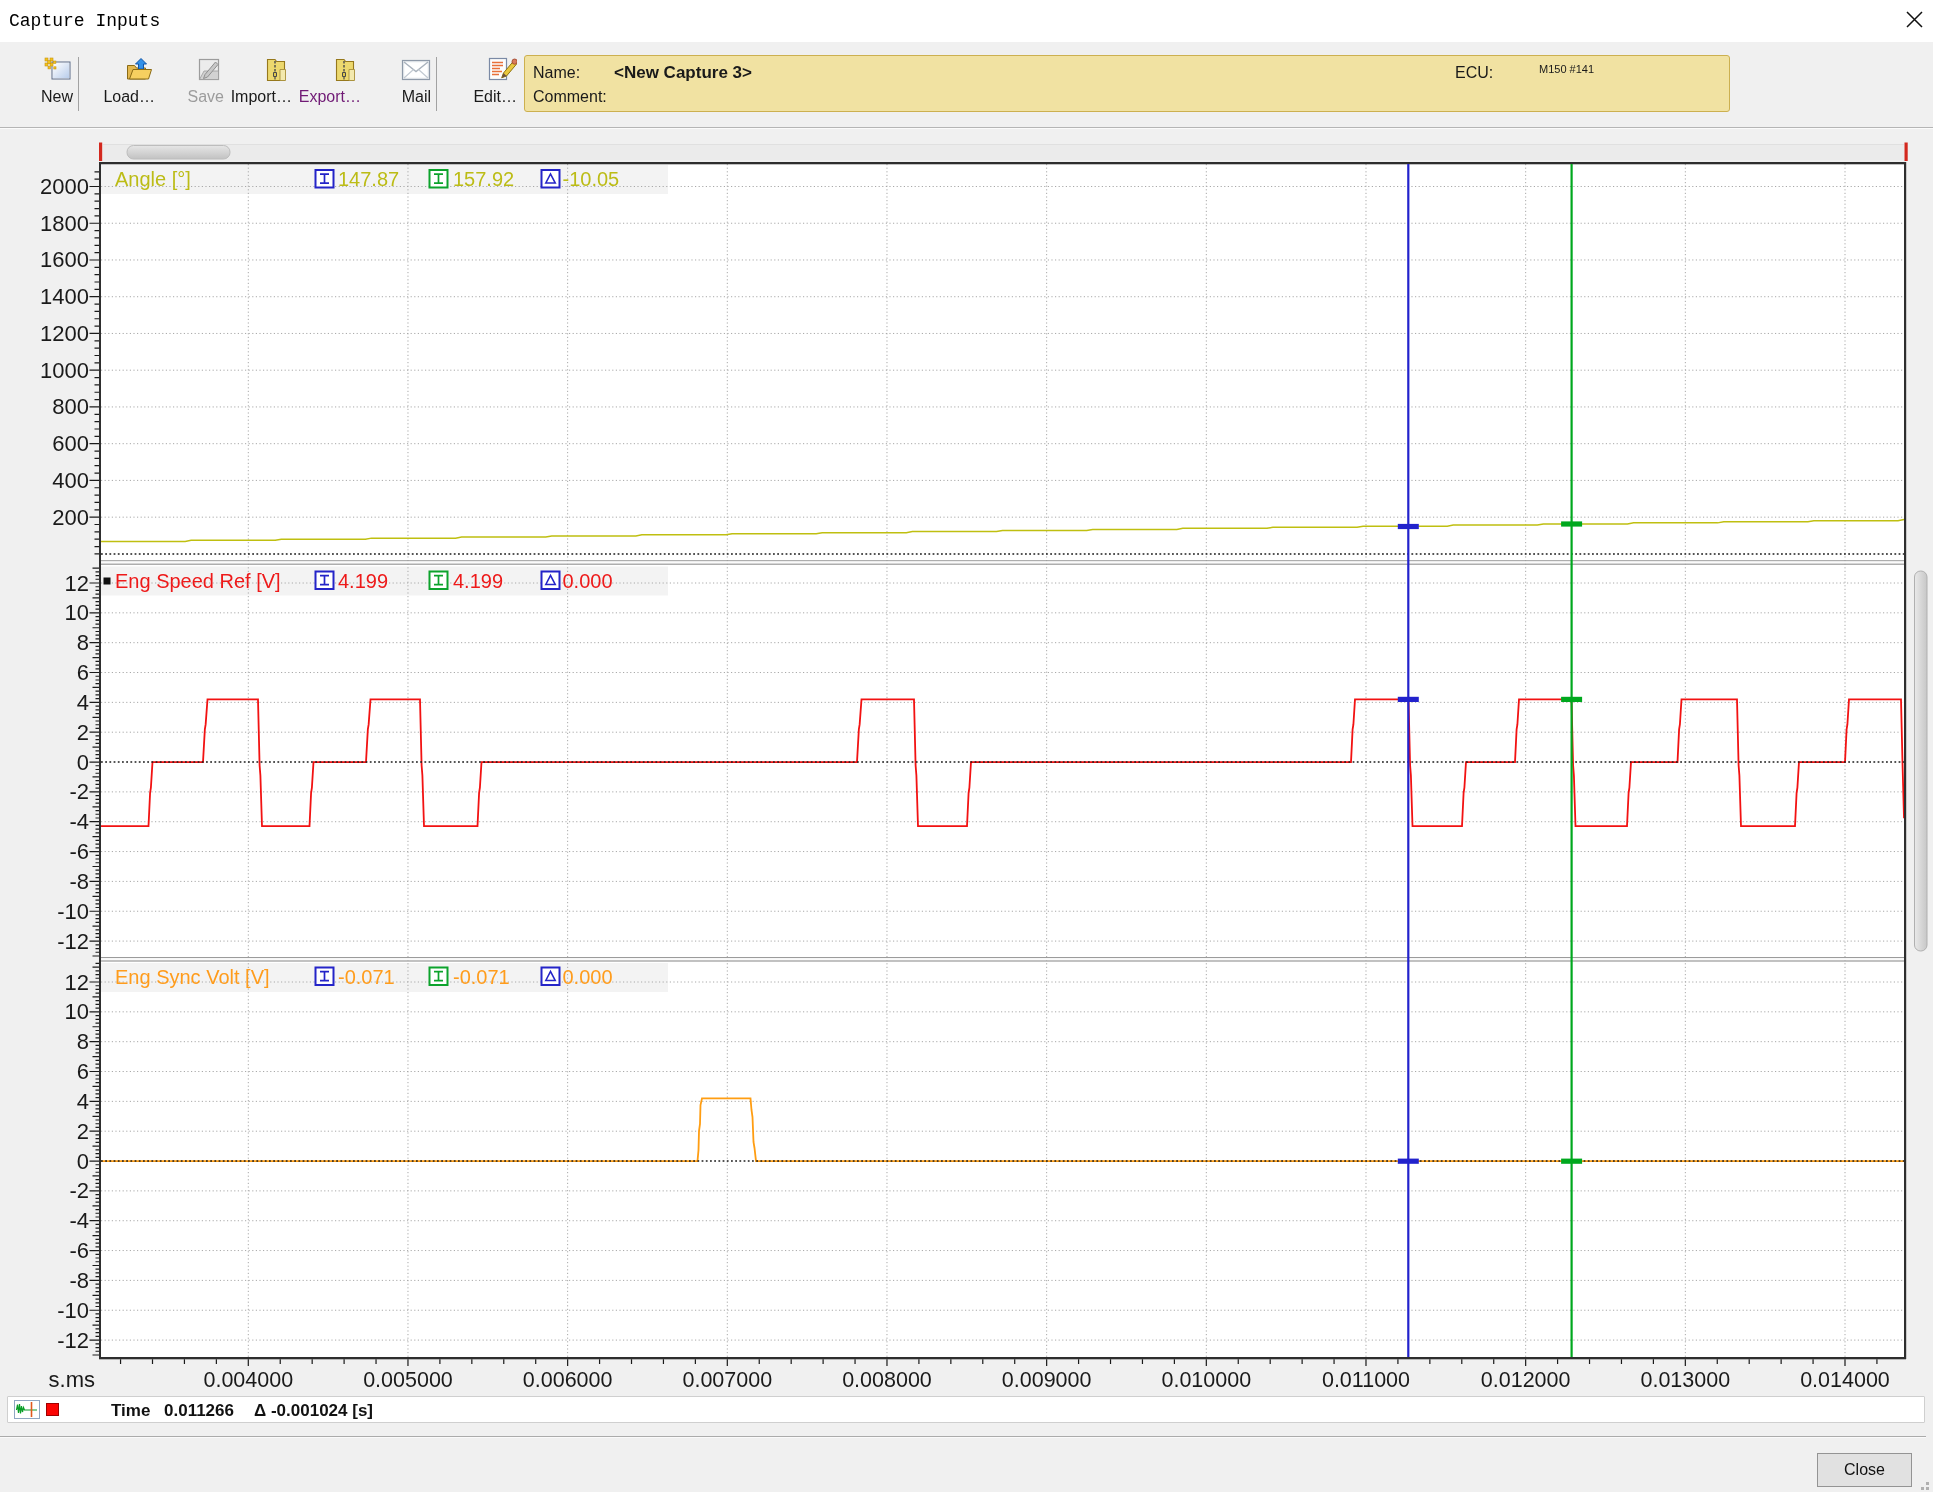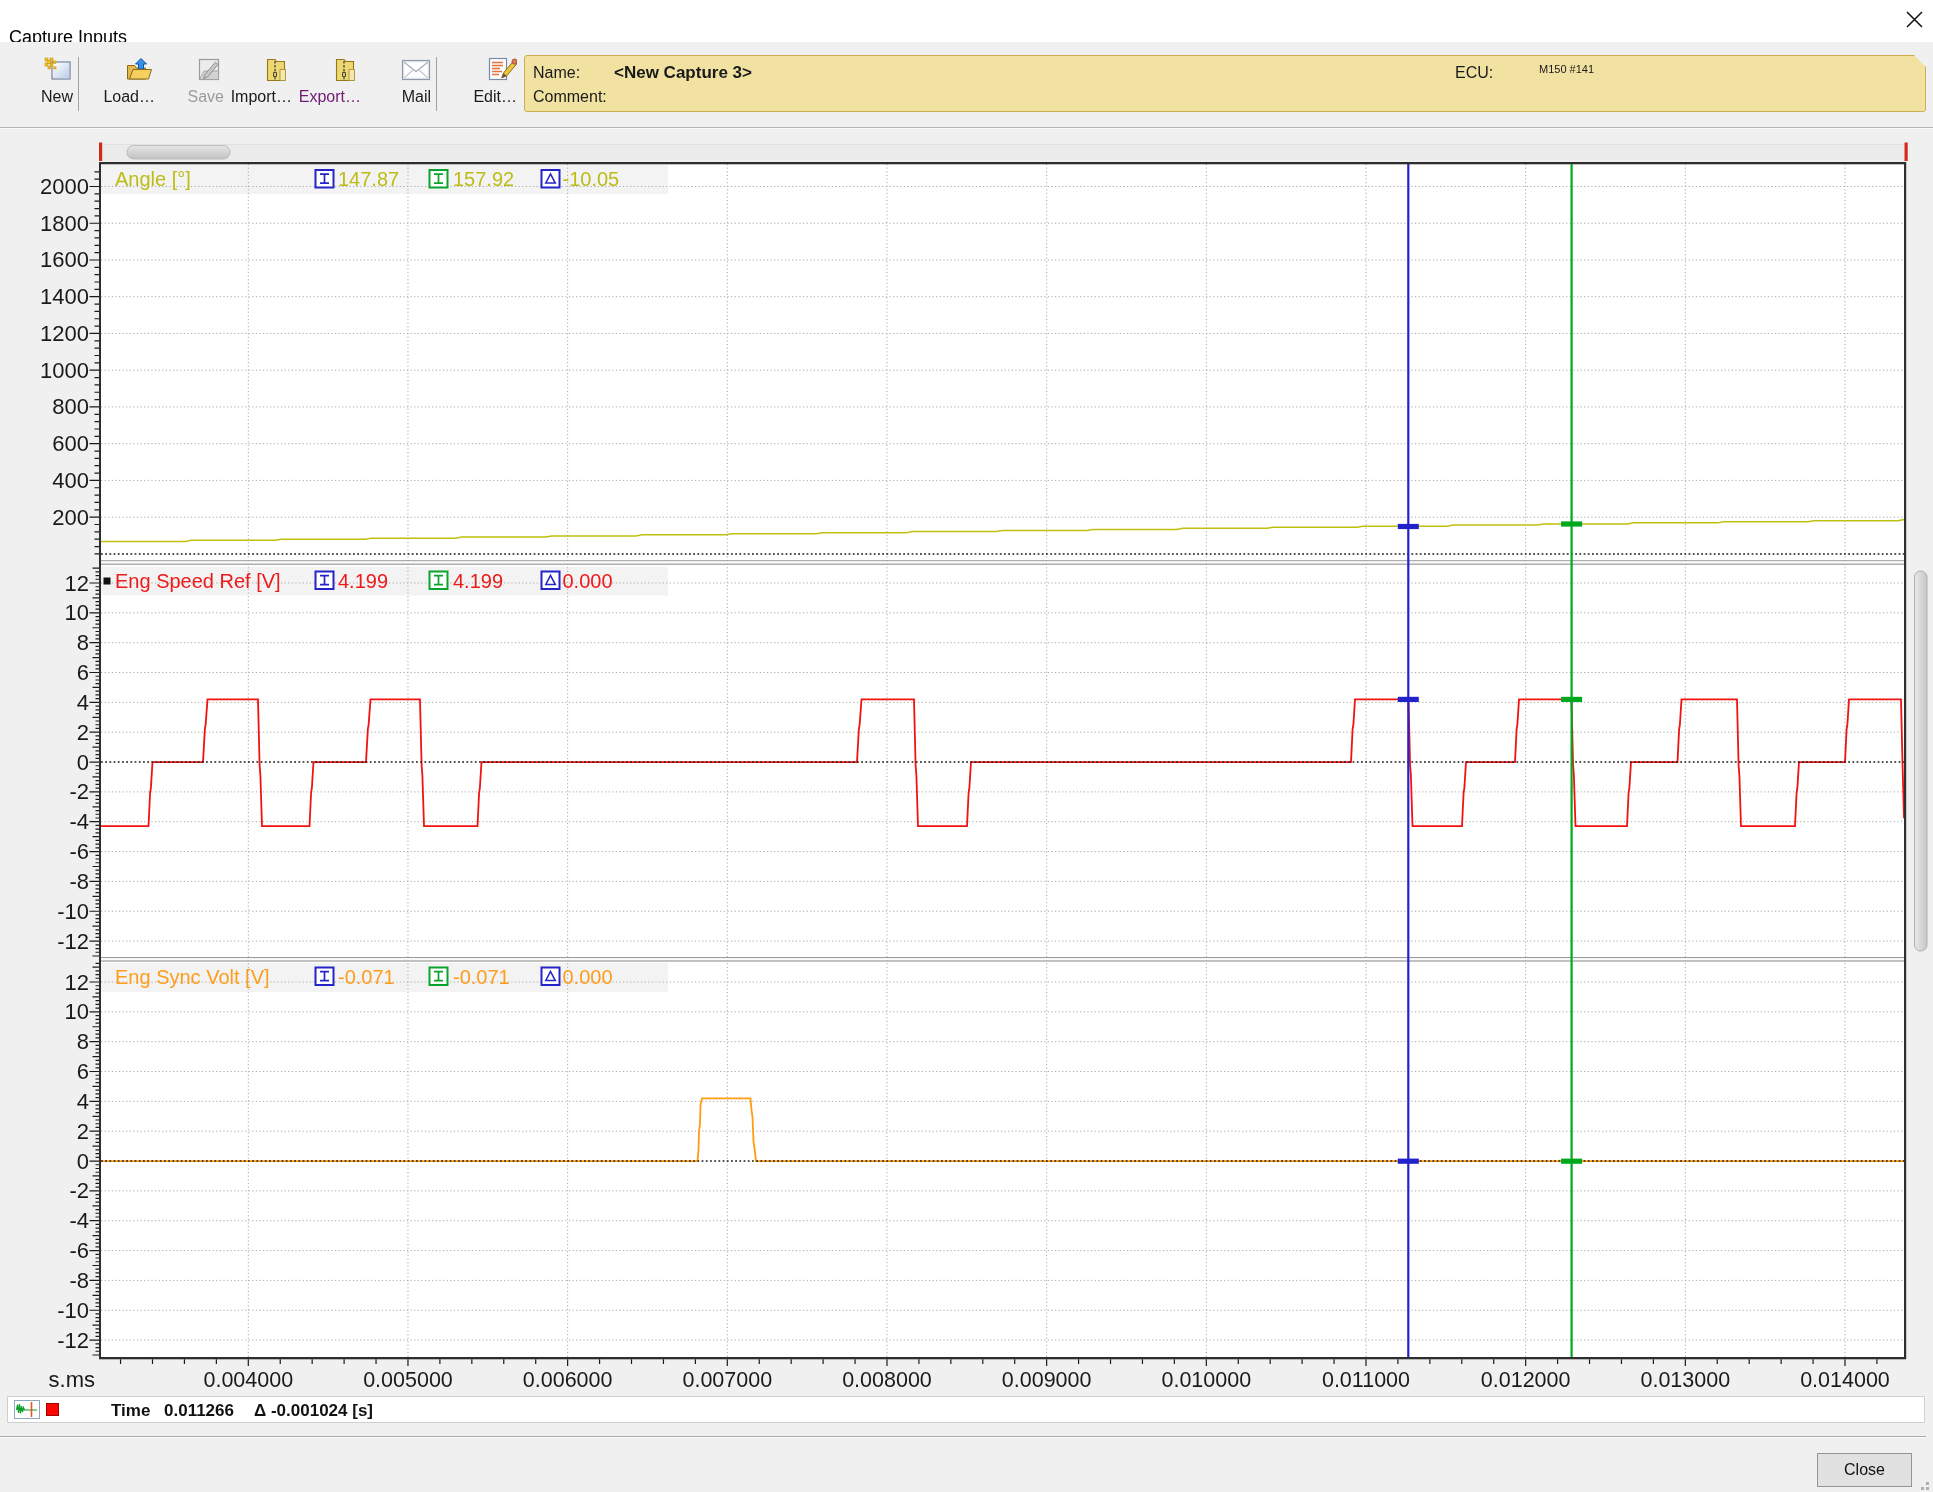--- a/index.html
+++ b/index.html
@@ -1,25 +1,25 @@
 <!DOCTYPE html>
 <html><head><meta charset="utf-8"><style>
 * { margin:0; padding:0; box-sizing:border-box; }
 body { width:1933px; height:1492px; background:#f0f0f0; font-family:"Liberation Sans",sans-serif; overflow:hidden; }
 #page { position:relative; width:1933px; height:1492px; }
 #titlebar { position:absolute; left:0; top:0; width:1933px; height:42px; background:#ffffff; }
-#titlebar .t { position:absolute; left:9px; top:27px; font-size:18px; color:#000; }
+#titlebar .t { position:absolute; left:9px; top:11px; font-size:18px; color:#000;font-family:Liberation Mono, monospace; }
 #closex { position:absolute; right:10px; top:11px; width:17px; height:17px; }
 #tbar { position:absolute; left:0; top:42px; width:1933px; height:86px; background:#f0f0f0; }
 .tb { position:absolute; top:14px; width:68px; text-align:right; }
 .tbi { height:30px; }
 .tbl { font-size:16px; margin-top:2px; }
 .sep { position:absolute; top:15px; width:1px; height:54px; background:#a2a2a2; }
 #groove1 { position:absolute; left:0; top:127px; width:1933px; height:2px; background:#b5b5b5; border-bottom:1px solid #fbfbfb; }
-#ypanel { position:absolute; left:524px; top:55px; width:1402px; height:57px; background:#f1e2a2; border:1.6px solid #ccb050; border-radius:3px; clip-path:polygon(0 0, 1390px 0, 100% 12px, 100% 100%, 0 100%); font-size:16px; color:#1a1a1a; }
+#ypanel { position:absolute; left:524px; top:55px; width:1206px; height:57px; background:#f1e2a2; border:1.6px solid #ccb050; border-radius:3px; clip-path:polygon(0 0, 1390px 0, 100% 12px, 100% 100%, 0 100%); font-size:16px; color:#1a1a1a; }
 #ypanel .nm { position:absolute; left:8px; top:8px; }
 #ypanel .nv { position:absolute; left:89px; top:7px; font-size:17px; font-weight:bold; }
 #ypanel .cm { position:absolute; left:8px; top:32px; }
 #ypanel .ec { position:absolute; left:930px; top:8px; }
 #ypanel .ev { position:absolute; left:978px; top:7px; font-size:11px; font-weight:normal;margin-left:36px; }
 #statusbar { position:absolute; left:7px; top:1396px; width:1918px; height:27px; background:#fff; border:1px solid #cfcfcf; border-radius:1px; }
 #statusbar .s { position:absolute; top:4px; font-size:17px; font-weight:bold; color:#111;margin-left:48px; }
 #redsq { position:absolute; left:38px; top:6px; width:13px; height:13px; background:#fb0503; border:1px solid #a00000; }
 #groove2 { position:absolute; left:0; top:1436px; width:1926px; height:2px; background:#ababab; border-bottom:1px solid #fafafa; }
 #closebtn { position:absolute; left:1817px; top:1453px; width:95px; height:34px; background:#e1e1e1; border:1px solid #949494; font-size:16px; color:#111; text-align:center; line-height:32px; }

